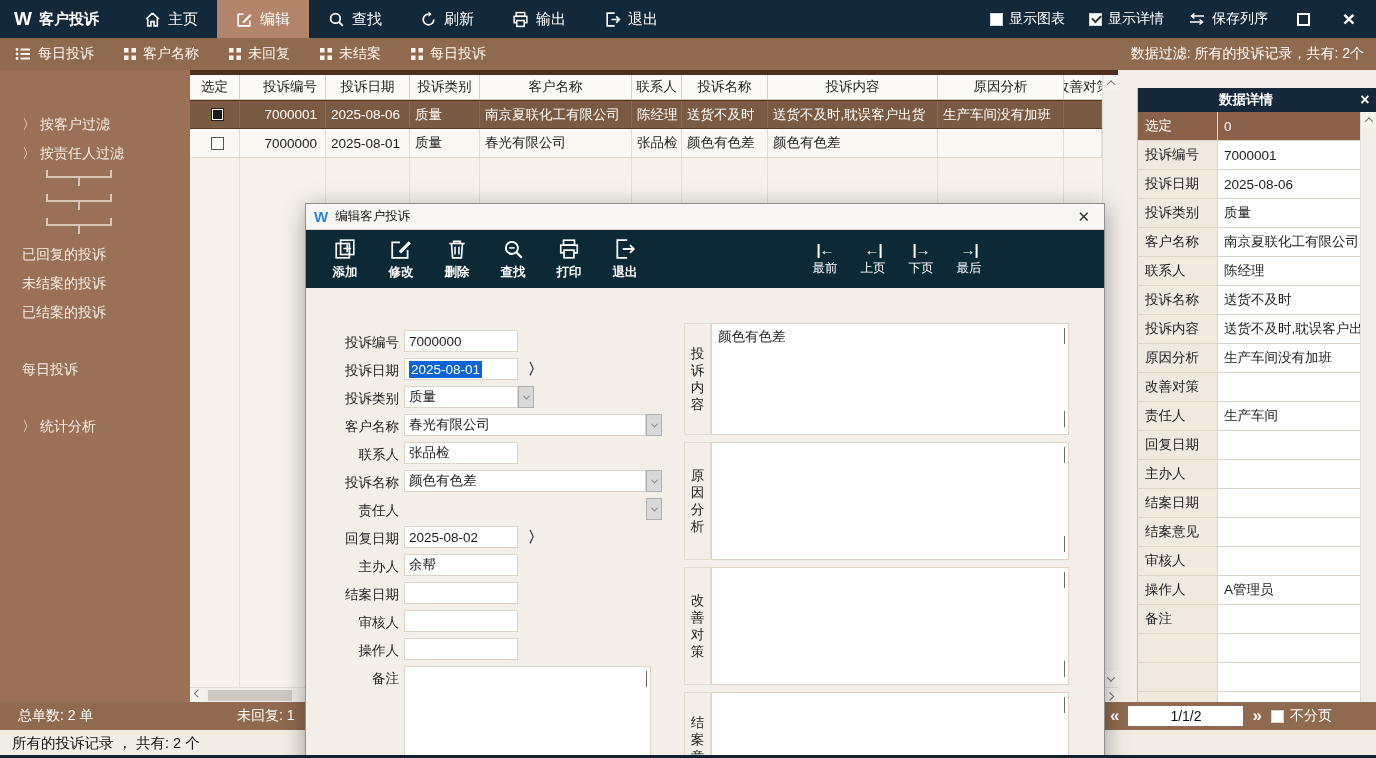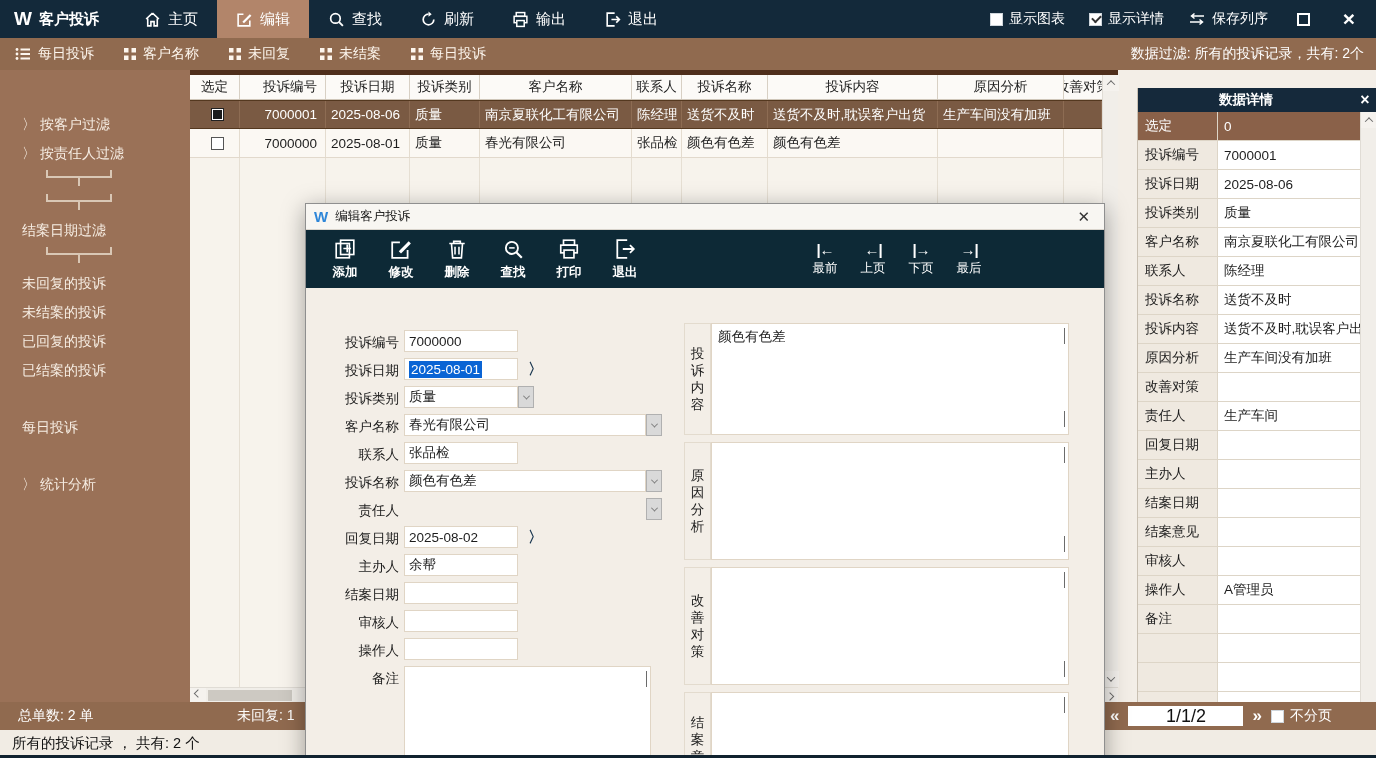--- a/index.html
+++ b/index.html
@@ -82,21 +82,21 @@
   .dscroll { position:absolute; right:0; top:24px; width:16px; height:609px; background:#f1eee9; border-left:1px solid #e0dcd5; }
   .dscroll .sb-btn { width:15px; height:16px; }
   .dscroll .sb-btn.bottom { position:absolute; bottom:0; }
 
   
   .count-bar { position:absolute; left:0; top:702px; width:1376px; height:28px; background:#906a4f; color:#fff; font-size:14px; z-index:5; }
   .total-label { position:absolute; left:18px; top:5px; }
   .unreplied-label { position:absolute; left:237px; top:5px; width:68px; overflow:hidden; white-space:nowrap; }
   .pager { position:absolute; left:1110px; top:0; height:28px; display:flex; align-items:center; gap:9px; }
   .pager-arrow { color:#fff; font-size:17px; font-weight:bold; }
-  .page-box { width:115px; height:20px; background:#fff; color:#111; display:flex; align-items:center; justify-content:center; font-size:18px; }
+  .page-box { width:115px; height:20px; background:#fff; color:#111; display:flex; align-items:center; justify-content:center; font-size:14px; }
   .no-paging { display:flex; align-items:center; gap:6px; font-size:14px; }
   .status-bar { position:absolute; left:0; top:730px; width:1376px; height:26px; background:#f1ece4; color:#111; font-size:14.5px; display:flex; align-items:center; padding-left:12px; z-index:4; }
   .bottom-edge { position:absolute; left:0; top:755px; width:1376px; height:3px; background:#10222f; z-index:50; }
 
   
   .modal { position:absolute; left:305px; top:203px; width:800px; height:600px; background:#f3eee7; border:1px solid #8f8f8f; box-shadow:0 5px 22px rgba(0,0,0,.35); z-index:30; }
   .modal-titlebar { height:26px; background:#f8f6f2; display:flex; align-items:center; padding:0 8px; border-bottom:1px solid #d9d4cc; }
   .modal-logo { color:#2e86d8; font-weight:bold; font-size:15px; margin-right:7px; }
   .modal-title { font-size:12.5px; color:#111; }
   .modal-close { margin-left:auto; font-size:15px; color:#333; padding:0 6px; }
@@ -276,46 +276,38 @@
       <div class="side-item t-connector">
         <div class="conn">
           <div class="conn-top"></div>
           <div class="conn-tick"></div>
         </div>
 
       </div>
 
 
 
-      <div class="side-item t-link">
-        
-        <span class="side-label">结案日期过滤</span>
-      </div>
 
       <div class="side-item t-connector">
         <div class="conn">
           <div class="conn-top"></div>
           <div class="conn-tick"></div>
         </div>
 
       </div>
 
+
       <div class="side-item t-link">
         
-        <span class="side-label">未回复的投诉</span>
+        <span class="side-label">已回复的投诉</span>
       </div>
 
       <div class="side-item t-link">
         
         <span class="side-label">未结案的投诉</span>
-      </div>
-
-      <div class="side-item t-link">
-        
-        <span class="side-label">已回复的投诉</span>
       </div>
 
       <div class="side-item t-link">
         
         <span class="side-label">已结案的投诉</span>
       </div>
 
       <div class="side-item t-gap">
         
         

